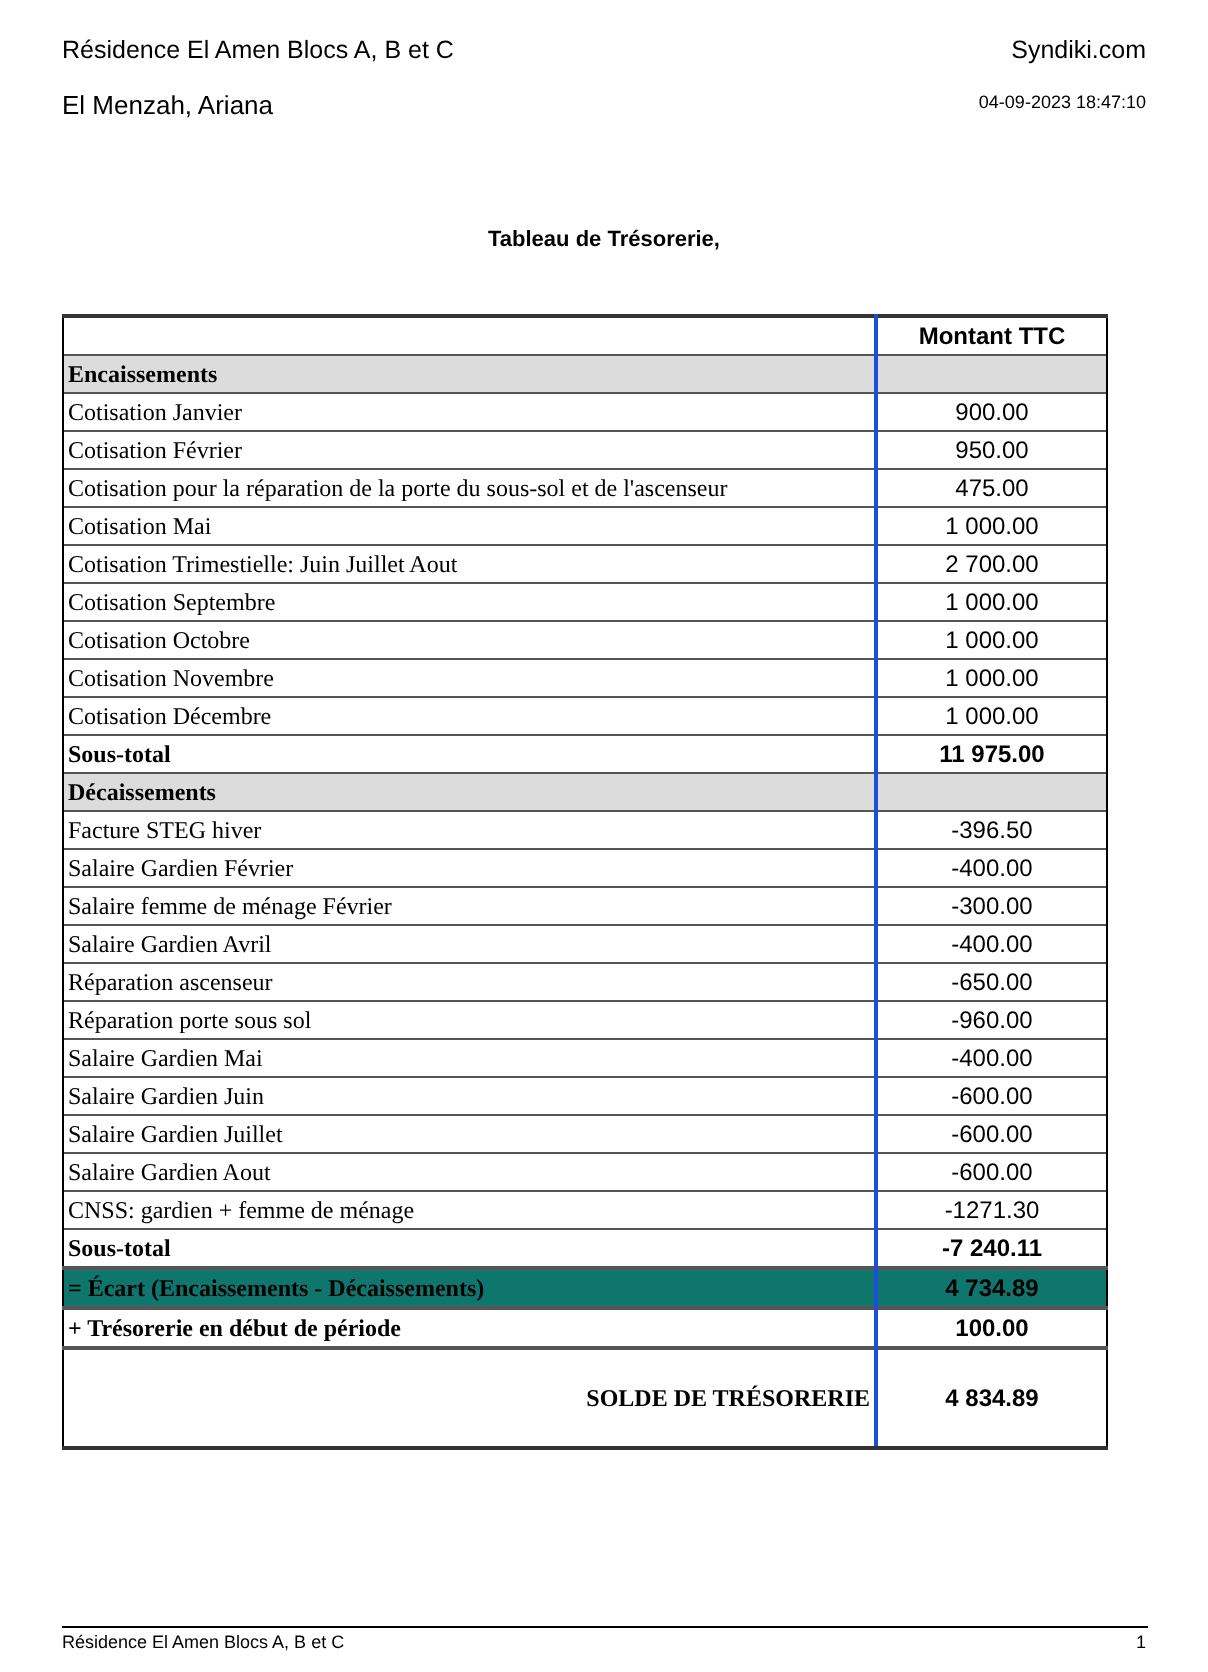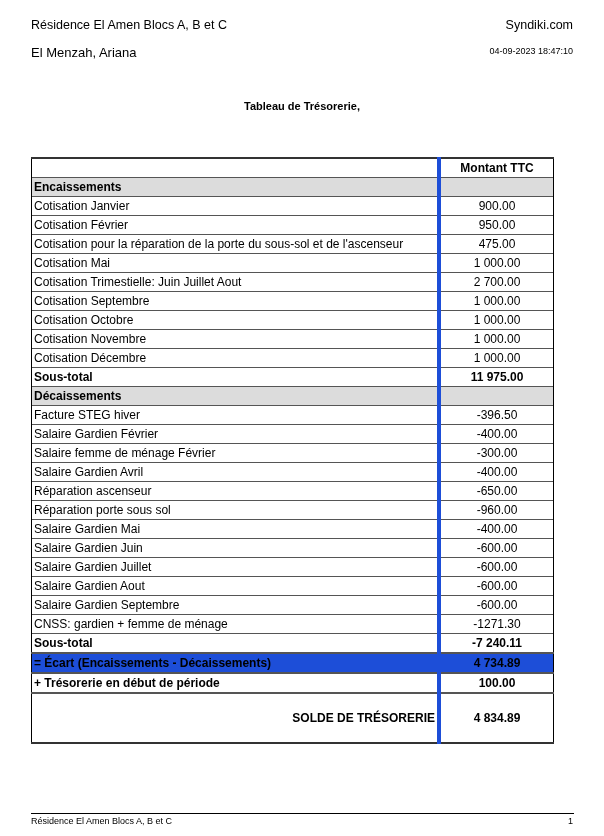--- a/index.html
+++ b/index.html
@@ -3,33 +3,33 @@
 <meta charset="utf-8">
 <style>
   html, body { margin: 0; padding: 0; background: #ffffff; }
   body { width: 604px; height: 836px; position: relative; overflow: hidden;
          font-family: "Liberation Sans", sans-serif; color: #000; }
   .abs { position: absolute; white-space: nowrap; }
   .hdr-left { left: 31px; top: 18px; font-size: 12.5px; }
   .hdr-right { right: 31px; top: 18px; font-size: 12.5px; }
   .hdr-left2 { left: 31px; top: 45px; font-size: 13px; }
   .hdr-right2 { right: 31px; top: 46px; font-size: 9px; }
-  .title { left: 0; width: 604px; top: 99px; text-align: center; font-size: 11px;
+  .title { left: 0; width: 604px; top: 113px; text-align: center; font-size: 11px;
            font-weight: bold; line-height: 14px; }
   table.tres { position: absolute; left: 31px; top: 157px; width: 523px;
                border-collapse: collapse; font-size: 12px; }
   table.tres td { height: 18px; padding: 0 2px; border-top: 1px solid #555;
                   line-height: 16px; }
-  table.tres td.lbl { border-left: 1.5px solid #000; border-right: 4px solid #1d4ed8; width: 401px; }
+  table.tres td.lbl { border-left: 1.5px solid #000; border-right: 2px solid #1d4ed8; width: 401px; font-family: Liberation Serif, serif; }
   table.tres td.amt { border-right: 1.5px solid #000; text-align: center; }
   table.tres tr:first-child td { border-top: 2px solid #333; }
   tr.section td { background: #dcdcdc; font-weight: bold; }
   tr.subtotal td { font-weight: bold; }
   tr.subtotal td.lbl { text-align: left; }
-  tr.ecart td { background: #1d4ed8; font-weight: bold; border-top: 2px solid #555; }
+  tr.ecart td { background: #0f766e; font-weight: bold; border-top: 2px solid #555; }
   tr.debut td { font-weight: bold; border-top: 2px solid #555; }
   tr.solde td { font-weight: bold; height: 48px; border-top: 2px solid #555;
                 border-bottom: 2px solid #333; }
   tr.solde td.lbl { text-align: right; }
   tr.headrow td { font-weight: bold; }
   .footer-line { position: absolute; left: 31px; width: 543px; top: 813px;
                  border-top: 1px solid #000; }
   .foot-left { left: 31px; top: 816px; font-size: 9px; }
   .foot-right { right: 31px; top: 816px; font-size: 9px; }
 </style>
@@ -133,24 +133,20 @@
       </tr>
     <tr>
         <td class="lbl">Salaire Gardien Juillet</td>
         <td class="amt">-600.00</td>
       </tr>
     <tr>
         <td class="lbl">Salaire Gardien Aout</td>
         <td class="amt">-600.00</td>
       </tr>
     <tr>
-        <td class="lbl">Salaire Gardien Septembre</td>
-        <td class="amt">-600.00</td>
-      </tr>
-    <tr>
         <td class="lbl">CNSS: gardien + femme de ménage</td>
         <td class="amt">-1271.30</td>
       </tr>
     <tr class="subtotal">
       <td class="lbl">Sous-total</td>
       <td class="amt">-7 240.11</td>
     </tr>
     <tr class="ecart">
       <td class="lbl">= Écart (Encaissements - Décaissements)</td>
       <td class="amt">4 734.89</td>

